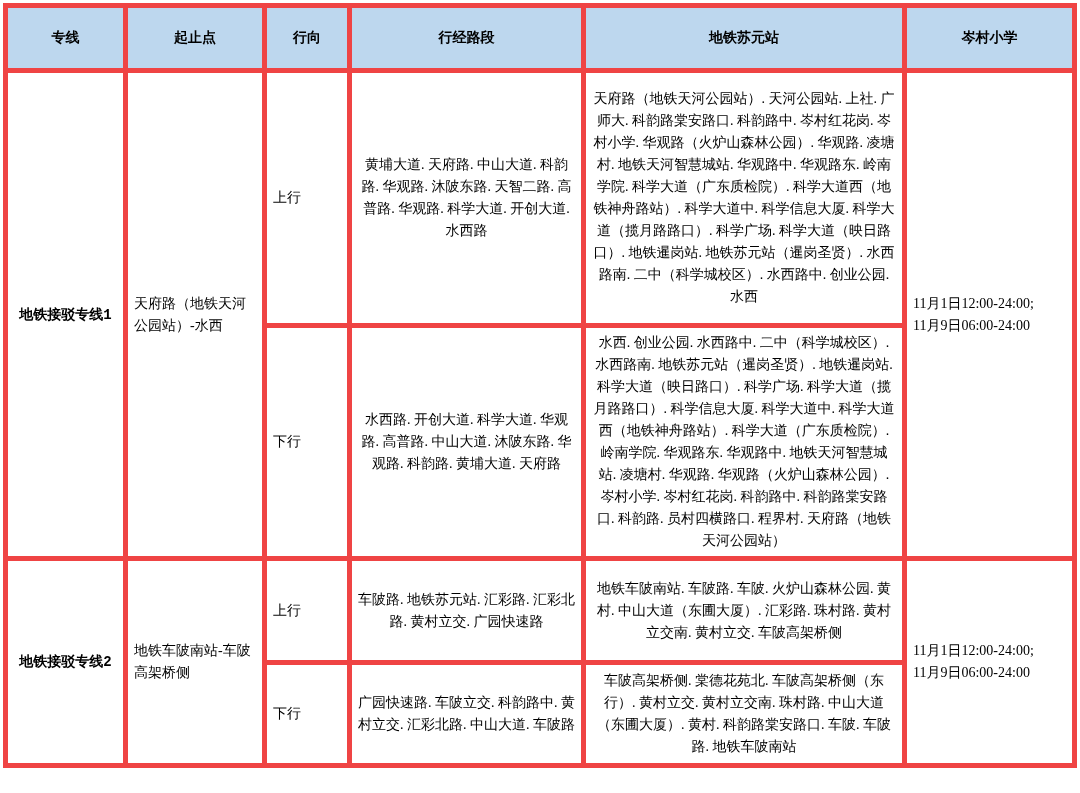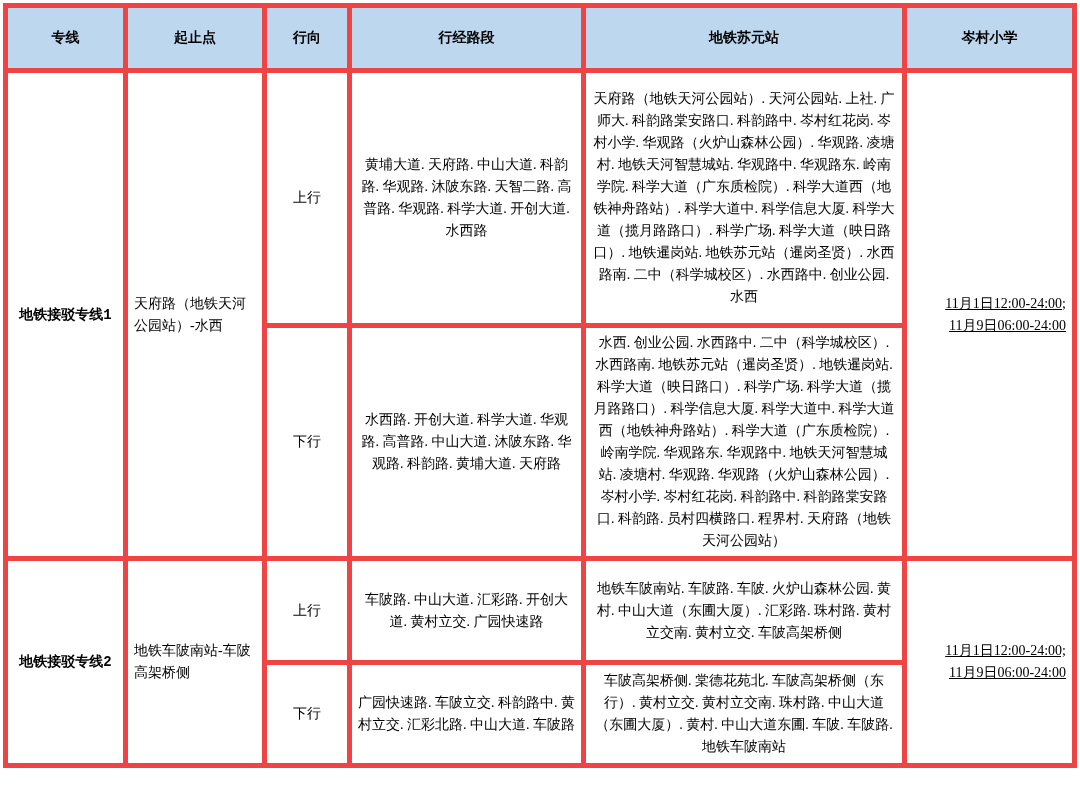--- a/index.html
+++ b/index.html
@@ -54,32 +54,30 @@
     font-weight: bold;
     text-align: center;
     padding: 2px;
     font-family: Liberation Mono, monospace;
   }
   td.endpoints {
     text-align: left;
     padding: 2px 4px;
   }
   td.dir {
-    text-align: center;
   }
   td.route {
     text-align: center;
   }
   td.stops {
     text-align: center;
   }
   td.time {
-    text-align: right;
+    text-align: left;
     padding: 2px;
-    text-decoration: underline;
   }
   tr.r-tall-1 { height: 255px; }
   tr.r-tall-2 { height: 227px; }
   tr.r-short-1 { height: 104px; }
   tr.r-short-2 { height: 103px; }
 </style>
 </head>
 <body>
 
 <div class="page">
@@ -119,28 +117,28 @@
       <tr class="r-tall-2">
         <td class="dir">下行</td>
         <td class="route">水西路. 开创大道. 科学大道. 华观路. 高普路. 中山大道. 沐陂东路. 华观路. 科韵路. 黄埔大道. 天府路</td>
         <td class="stops">水西. 创业公园. 水西路中. 二中（科学城校区）. 水西路南. 地铁苏元站（暹岗圣贤）. 地铁暹岗站. 科学大道（映日路口）. 科学广场. 科学大道（揽月路路口）. 科学信息大厦. 科学大道中. 科学大道西（地铁神舟路站）. 科学大道（广东质检院）. 岭南学院. 华观路东. 华观路中. 地铁天河智慧城站. 凌塘村. 华观路. 华观路（火炉山森林公园）. 岑村小学. 岑村红花岗. 科韵路中. 科韵路棠安路口. 科韵路. 员村四横路口. 程界村. 天府路（地铁天河公园站）</td>
       </tr>
 
       <tr class="group-start r-short-1">
         <td class="line-name" rowspan="2">地铁接驳专线2</td>
         <td class="endpoints" rowspan="2">地铁车陂南站-车陂高架桥侧</td>
         <td class="dir">上行</td>
-        <td class="route">车陂路. 中山大道. 汇彩路. 开创大道. 黄村立交. 广园快速路</td>
+        <td class="route">车陂路. 地铁苏元站. 汇彩路. 汇彩北路. 黄村立交. 广园快速路</td>
         <td class="stops">地铁车陂南站. 车陂路. 车陂. 火炉山森林公园. 黄村. 中山大道（东圃大厦）. 汇彩路. 珠村路. 黄村立交南. 黄村立交. 车陂高架桥侧</td>
         <td class="time" rowspan="2">
           <div>11月1日12:00-24:00;</div>
           <div>11月9日06:00-24:00</div>
         </td>
       </tr>
 
       <tr class="r-short-2">
         <td class="dir">下行</td>
         <td class="route">广园快速路. 车陂立交. 科韵路中. 黄村立交. 汇彩北路. 中山大道. 车陂路</td>
-        <td class="stops">车陂高架桥侧. 棠德花苑北. 车陂高架桥侧（东行）. 黄村立交. 黄村立交南. 珠村路. 中山大道（东圃大厦）. 黄村. 中山大道东圃. 车陂. 车陂路. 地铁车陂南站</td>
+        <td class="stops">车陂高架桥侧. 棠德花苑北. 车陂高架桥侧（东行）. 黄村立交. 黄村立交南. 珠村路. 中山大道（东圃大厦）. 黄村. 科韵路棠安路口. 车陂. 车陂路. 地铁车陂南站</td>
       </tr>
     </tbody>
   </table>
 </div>
 
 </body></html>

